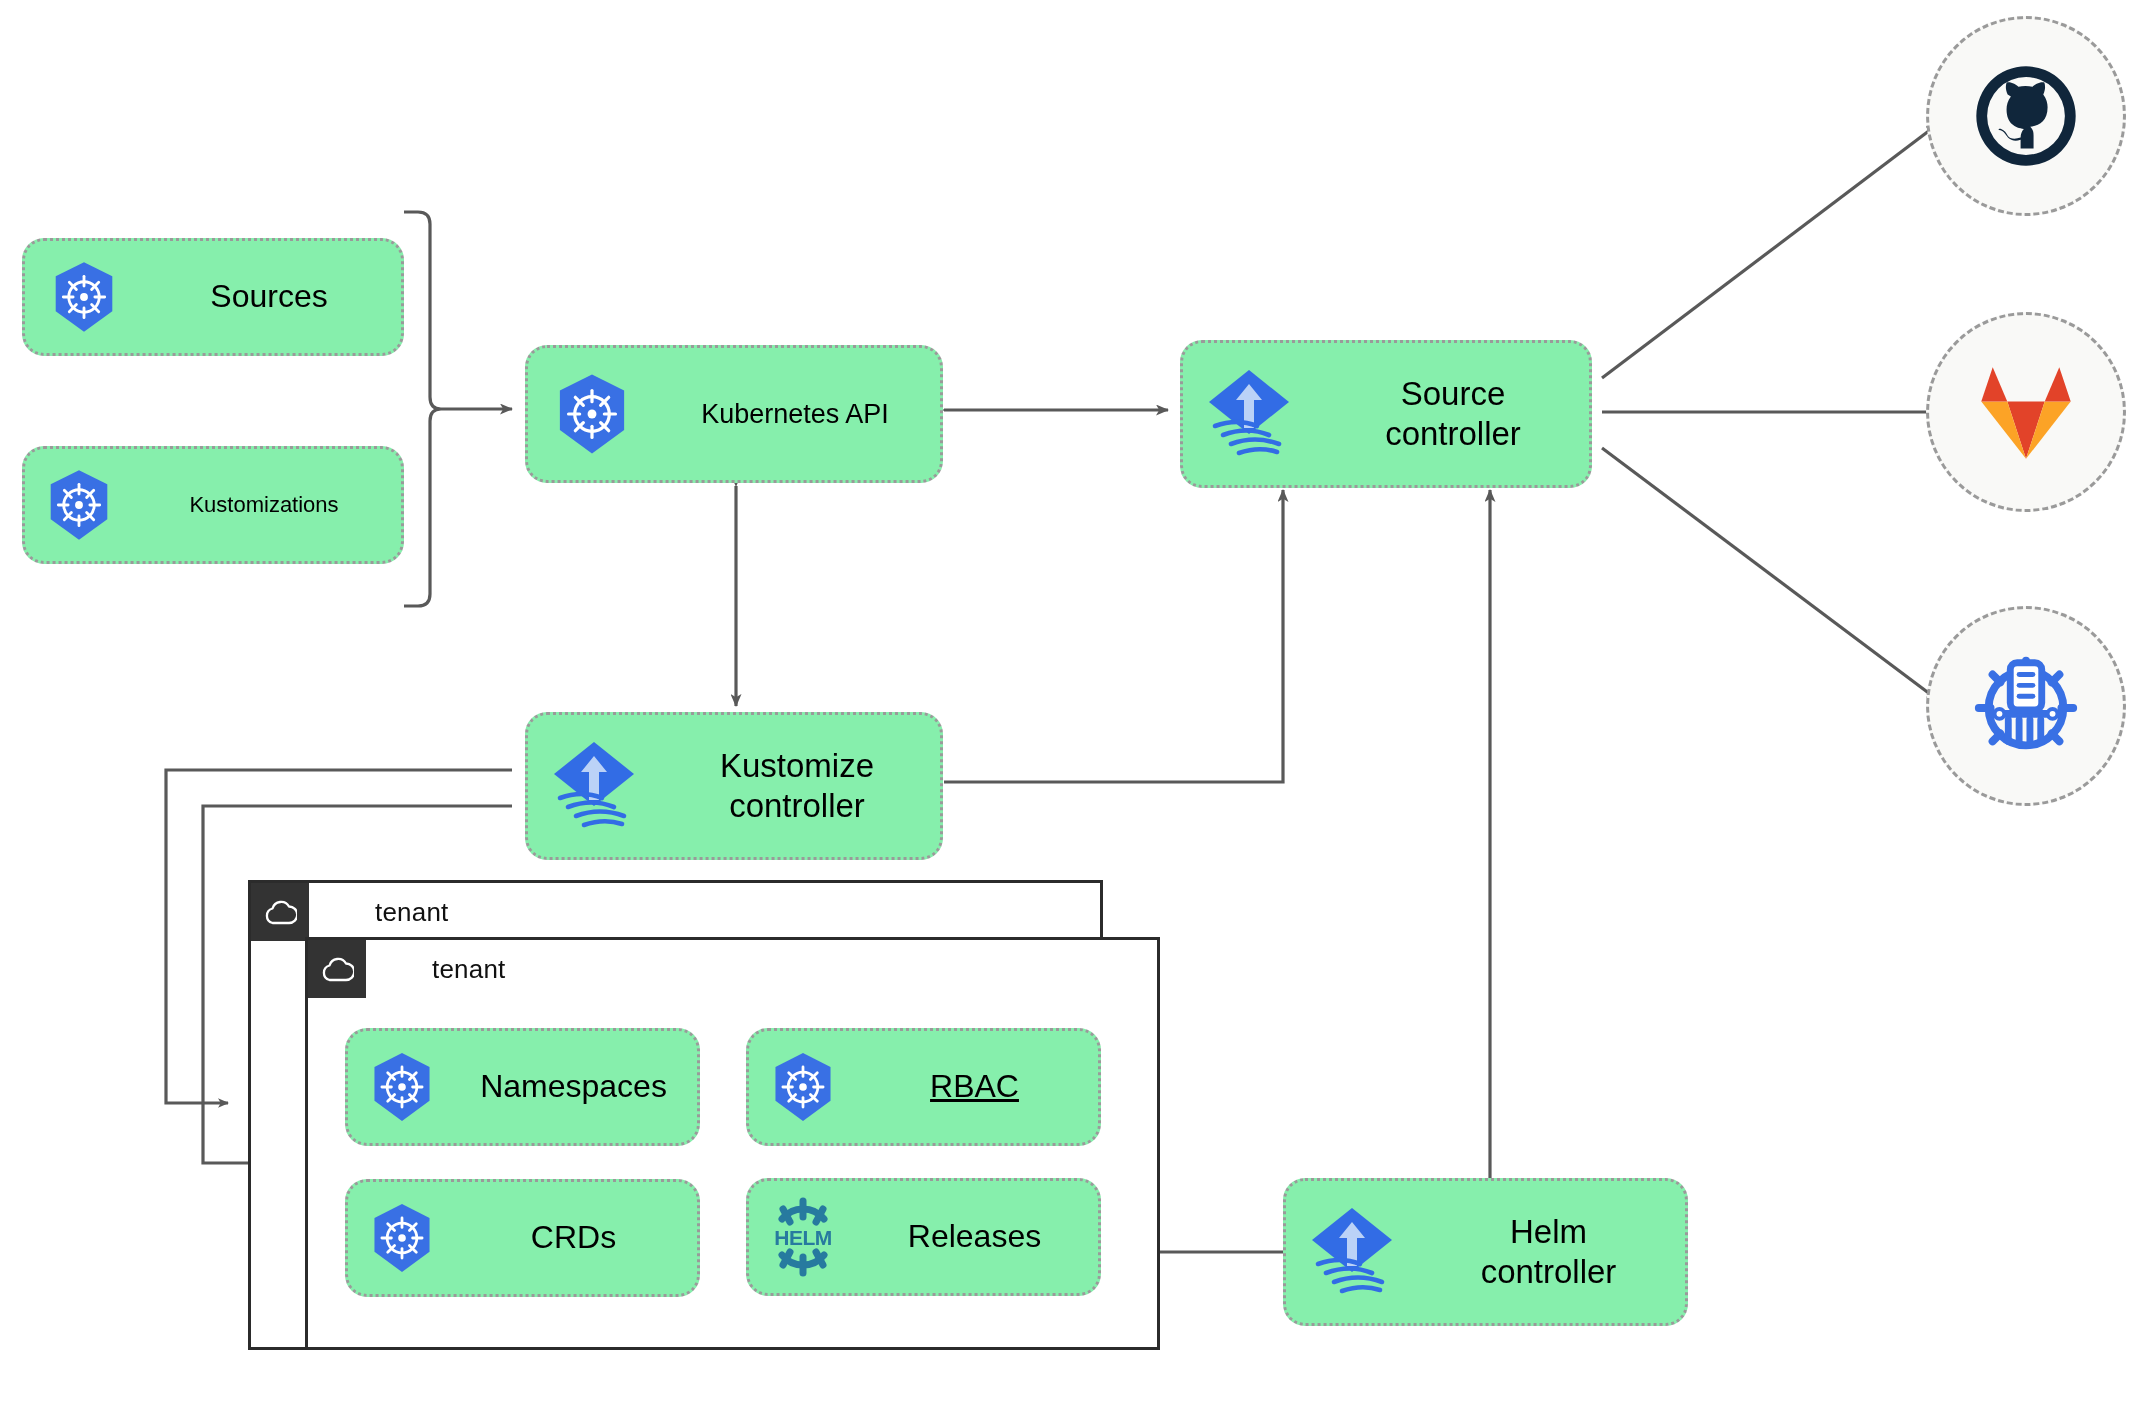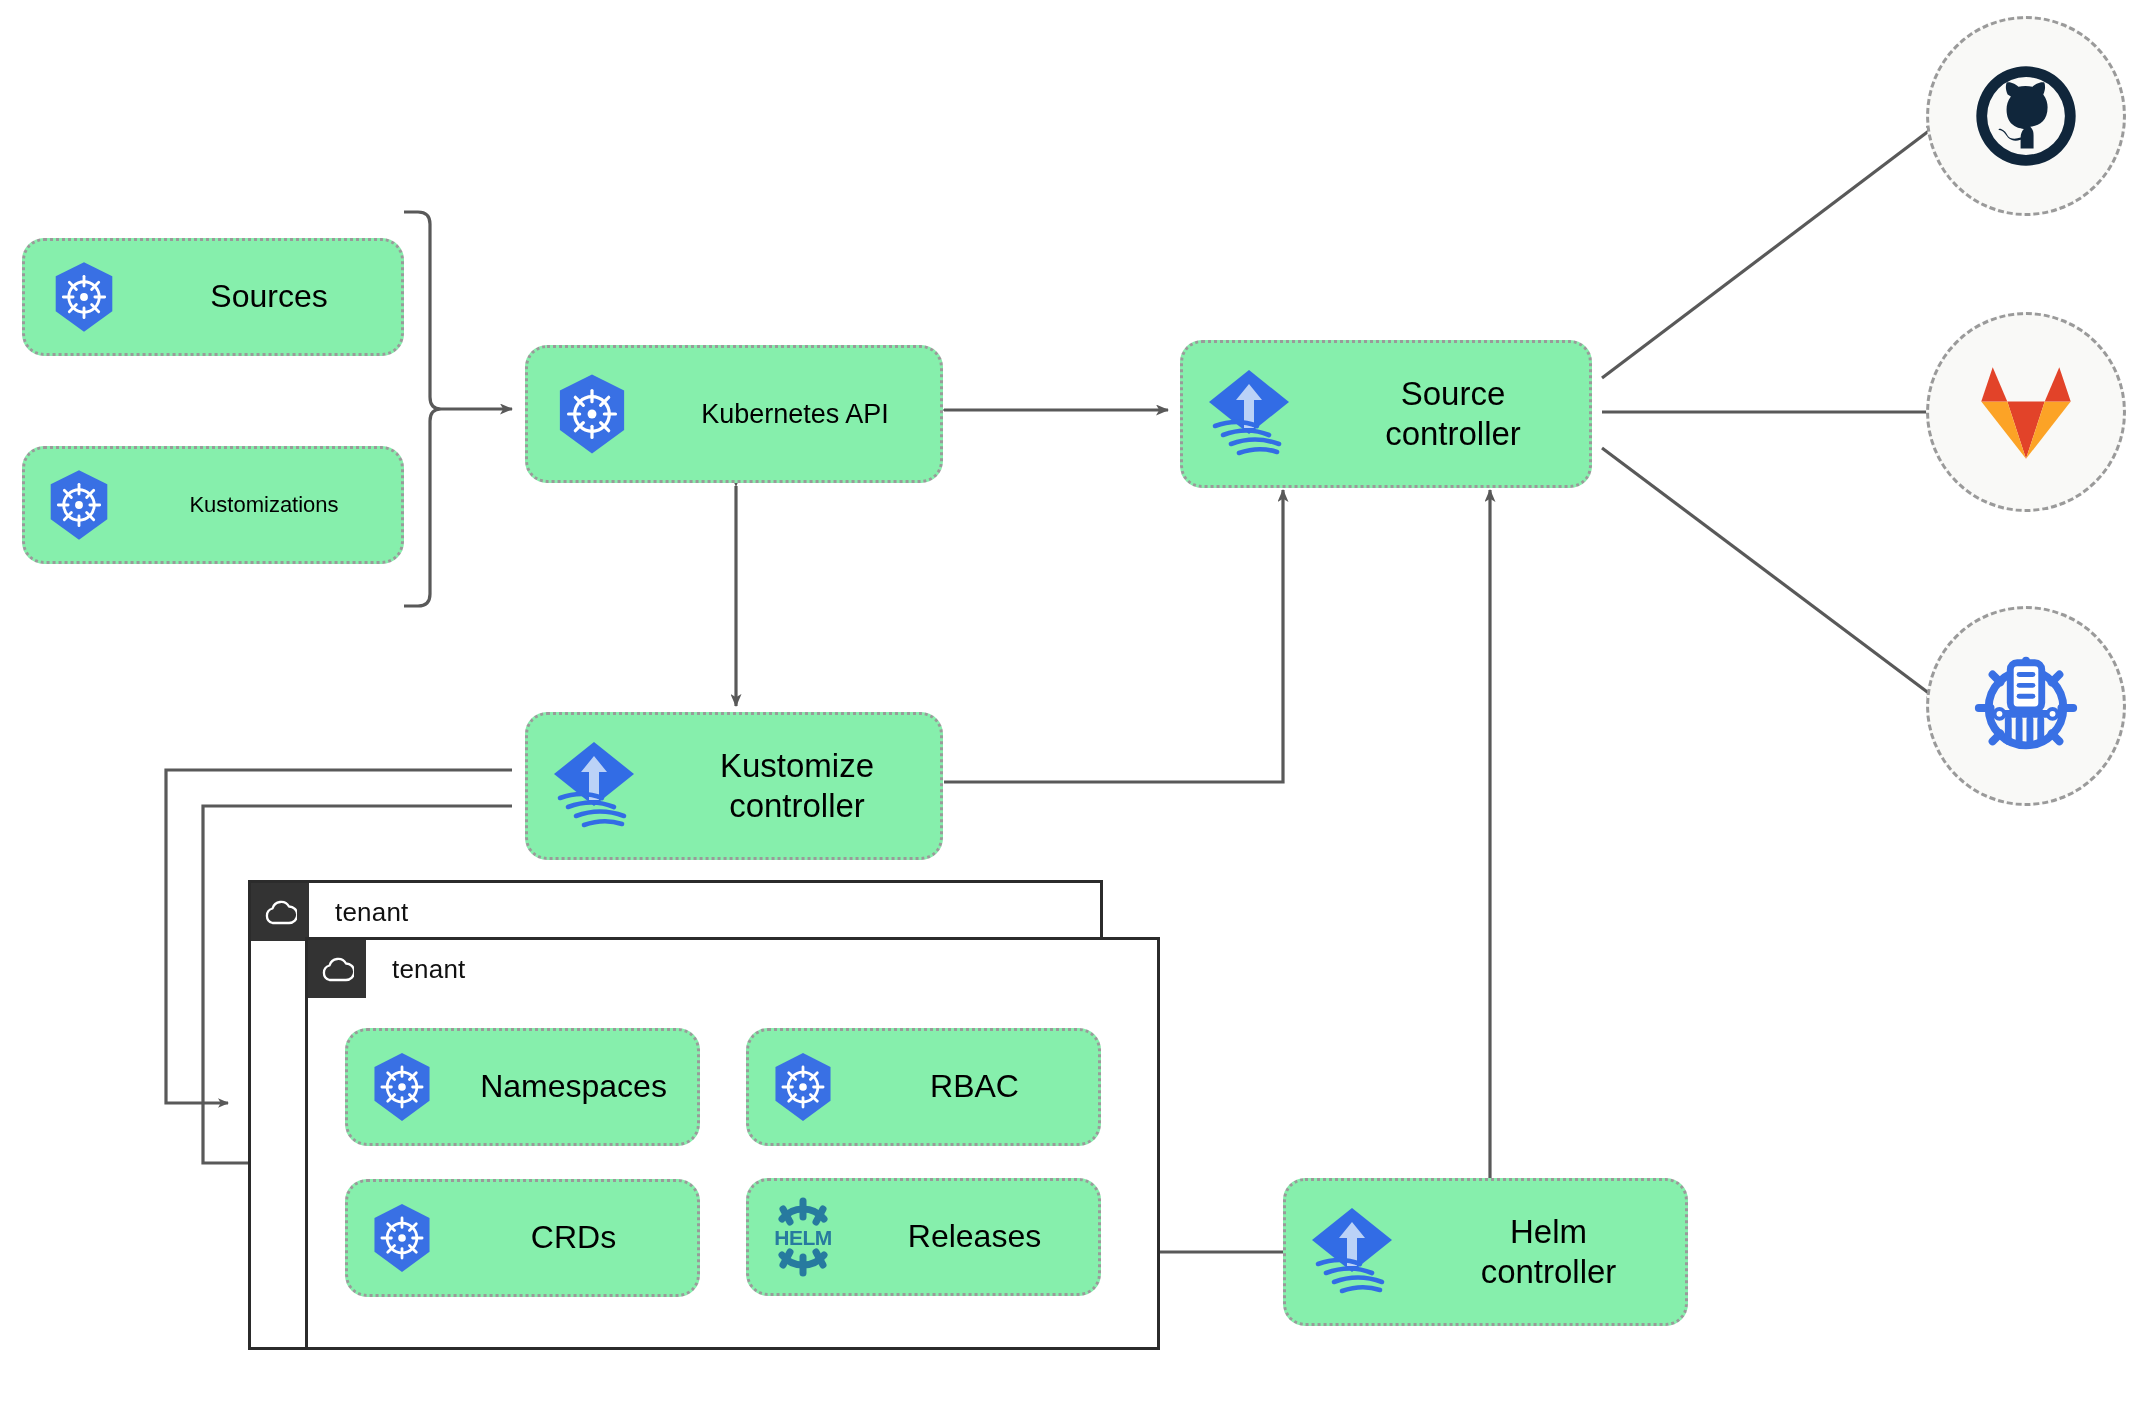--- a/index.html
+++ b/index.html
@@ -25,21 +25,21 @@
     padding-right:6px;
   }
   .chip.two .lbl{font-size:33px;}
 
   
   .tenant{
     position:absolute;background:#ffffff;border:3px solid #2b2b2b;
     box-sizing:border-box;z-index:2;
   }
   .tenant .tbar{
-    position:absolute;left:0;top:0;height:58px;display:flex;align-items:center;
+    position:absolute;left:0;top:0;height:58px;display:flex;align-items:center;gap:40px;
   }
   .tenant .tbar .cloudbox{
     width:58px;height:58px;background:#333333;
     display:flex;align-items:center;justify-content:center;
   }
   .tenant .tbar .tname{
     color:#111;font-size:26px;padding-left:26px;letter-spacing:.2px;
   }
   .tenant.front{z-index:4;}
 
@@ -129,21 +129,21 @@
             <line x1="18.5" y1="20.5" x2="25" y2="27"></line>
             <line x1="39" y1="41" x2="45.5" y2="47.5"></line>
             <line x1="45.5" y1="20.5" x2="39" y2="27"></line>
             <line x1="25" y1="41" x2="18.5" y2="47.5"></line>
           </g>
         </svg>
       </span>
       <span class="lbl">Namespaces</span>
     </div>
 
-    <div class="chip" style="position:absolute;left:438px;top:88px;width:355px;height:118px;">
+    <div class="chip" style="position:absolute;left:438px;top:88px;width:355px;height:118px;text-decoration:underline;">
       <span class="ico" style="width:108px;">
         <svg width="68" height="72" viewBox="0 0 64 68">
           <path d="M32,2 L58,15 L58,47 L32,66 L6,47 L6,15 Z" fill="#3970E4"></path>
           <g stroke="#ffffff" stroke-width="2.6" fill="none" stroke-linecap="round">
             <circle cx="32" cy="34" r="14"></circle>
             <circle cx="32" cy="34" r="3.6" fill="#ffffff" stroke="none"></circle>
             <line x1="32" y1="15" x2="32" y2="24"></line>
               <line x1="32" y1="44" x2="32" y2="53"></line>
             <line x1="13" y1="34" x2="22" y2="34"></line>
               <line x1="42" y1="34" x2="51" y2="34"></line>

